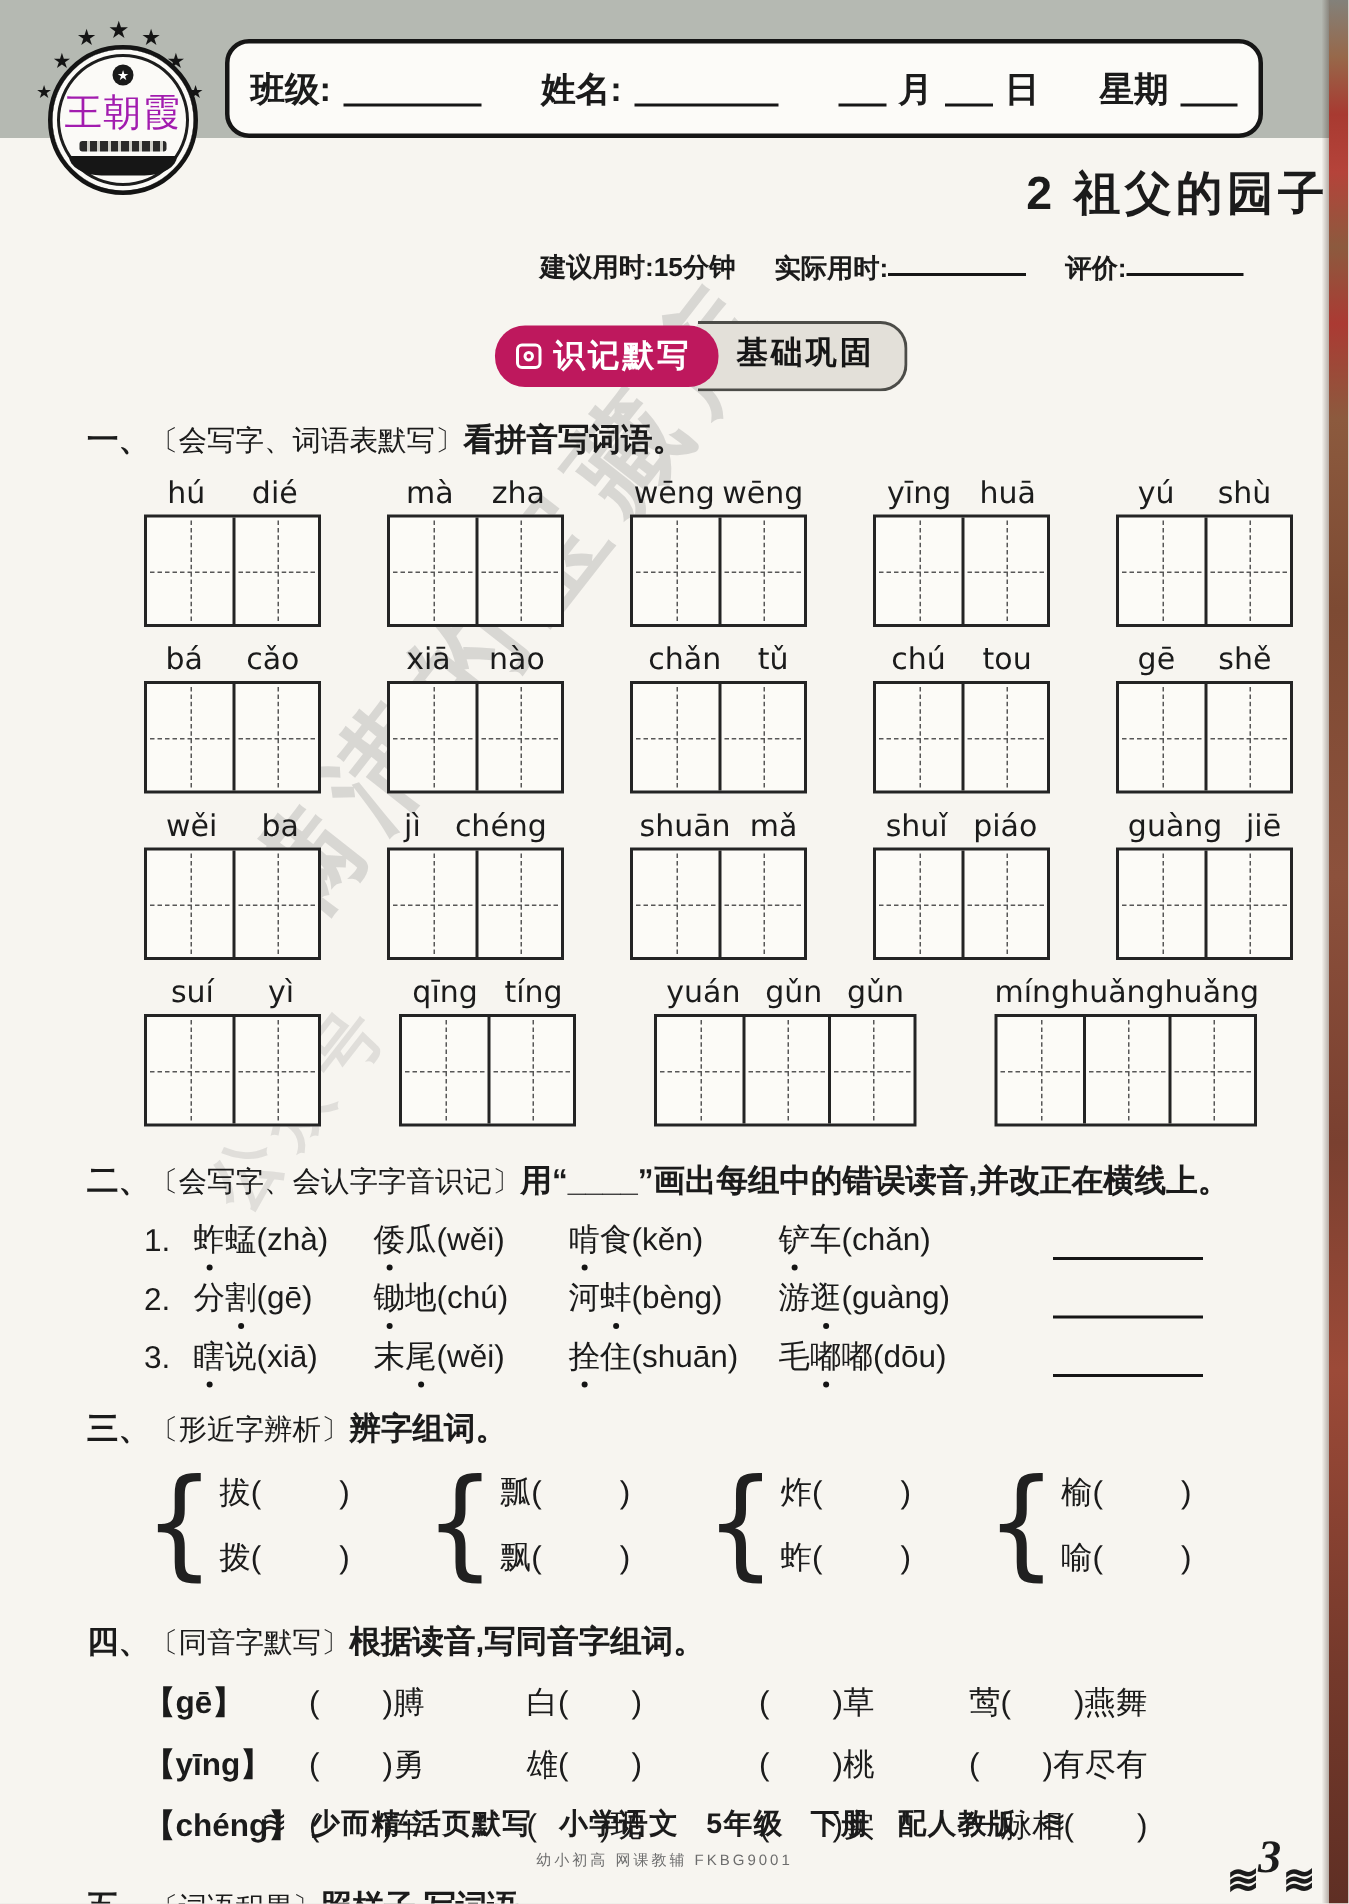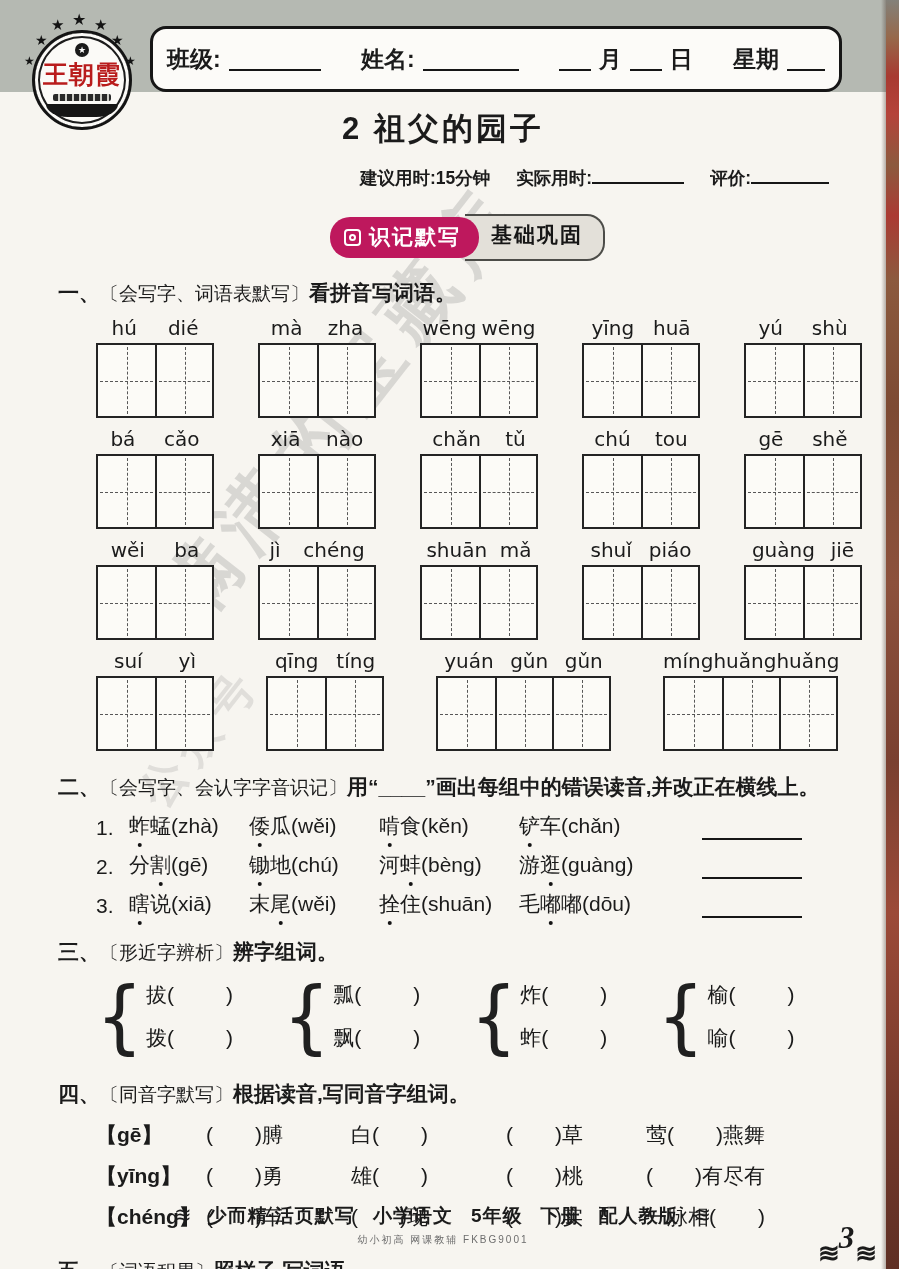--- a/index.html
+++ b/index.html
@@ -20,39 +20,39 @@
 
   
   .logo { position:absolute; left:24px; top:4px; width:116px; height:140px; }
   .logo .star { position:absolute; color:#141414; }
   .logo-circle { position:absolute; left:8px; top:26px; width:100px; height:100px;
     border:3px solid #141414; border-radius:50%; background:#fbfaf7;
     box-shadow: inset 0 0 0 3px #fbfaf7, inset 0 0 0 5px #1d1d1d;
     display:flex; flex-direction:column; align-items:center; justify-content:center; }
   .logo-crest { width:14px; height:14px; border-radius:50%; background:#1a1a1a; color:#fff;
     font-size:9px; line-height:14px; text-align:center; margin-bottom:1px; }
-  .logo-text { font-family:"Liberation Serif", serif; font-weight:700; font-size:25px;
-    letter-spacing:1px; color:#b91c1c; }
+  .logo-text { font-family:"Liberation Serif", serif; font-weight:400; font-size:25px;
+    letter-spacing:1px; color:#a21caf; }
   .logo-microbar { width:58px; height:7px; margin-top:3px; border-radius:2px;
     background:repeating-linear-gradient(90deg,#2a2a2a 0 5px,#cfcfc9 5px 7px); }
   .logo-arc { width:72px; height:13px; margin-top:3px; background:#161616;
     border-radius:0 0 40px 40px / 0 0 24px 24px; }
 
   
   .idbox { position:absolute; left:150px; top:26px; width:692px; height:66px;
     background:#fcfbf8; border:3px solid #161616; border-radius:16px;
     display:flex; align-items:center; padding:0 14px; gap:8px;
     font-size:23px; font-weight:700; }
   .u { display:inline-block; border-bottom:2.5px solid #161616; height:1.05em; }
   .idbox .sp { flex:1; }
 
   .content { position:absolute; top:104px; left:0; width:886px; }
 
   
-  .title { text-align:center; font-size:31px; font-weight:900; letter-spacing:3px; margin-top:4px; }
+  .title { text-align:right; font-size:31px; font-weight:900; letter-spacing:3px; margin-top:4px; }
   .meta { display:flex; align-items:flex-end; gap:26px; margin:16px 0 0 360px;
     font-size:17.5px; font-weight:700; }
 
   
   .badge-row { display:flex; margin:24px 0 0 330px; align-items:center; }
   .badge-black { display:flex; align-items:center; gap:8px; background:#be185d; color:#fff;
     border-radius:20px; padding:6px 18px 7px 14px; font-size:21px; font-weight:700;
     letter-spacing:2px; z-index:2; }
   .badge-icon { width:17px; height:17px; border:2px solid #fff; border-radius:4px;
     display:flex; align-items:center; justify-content:center; }

